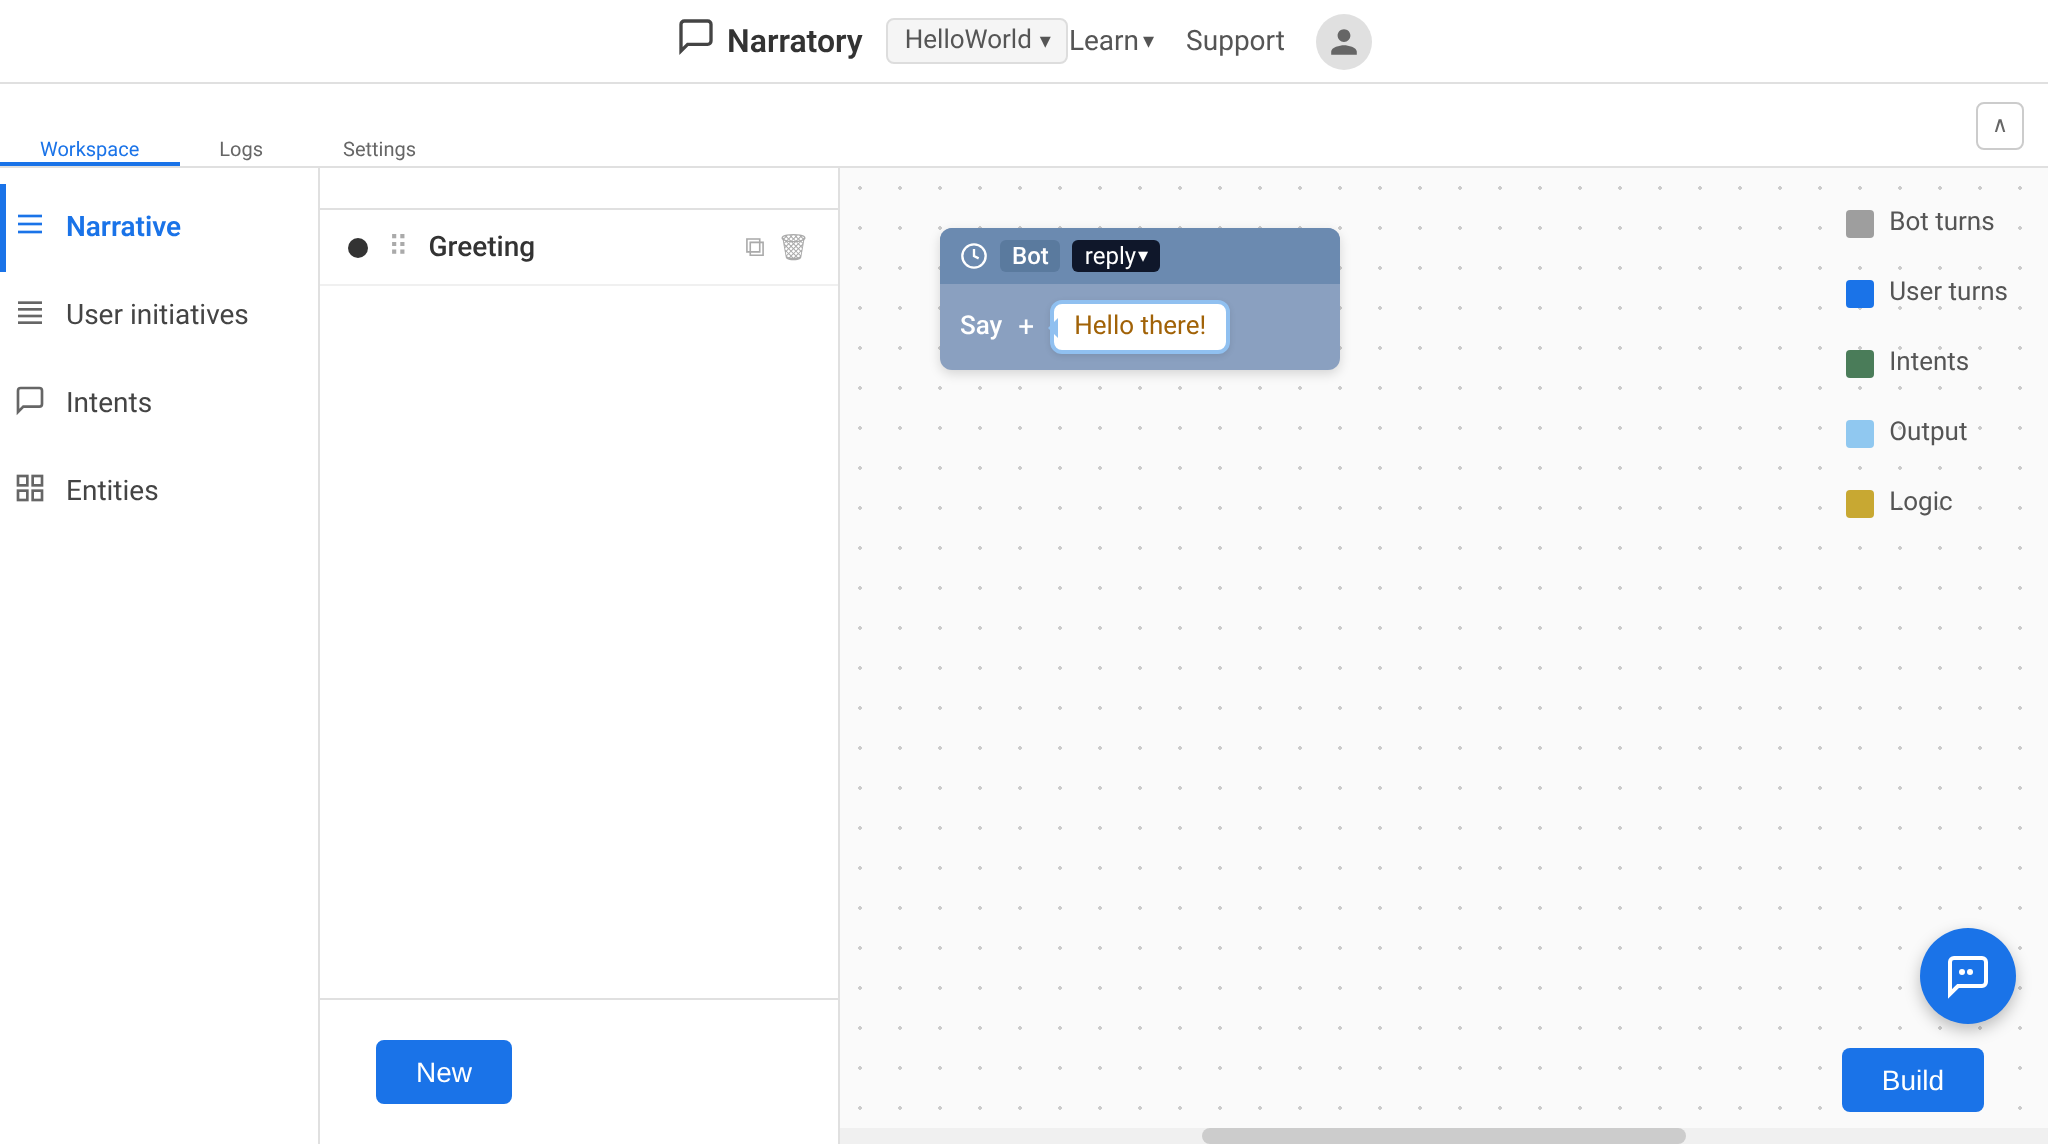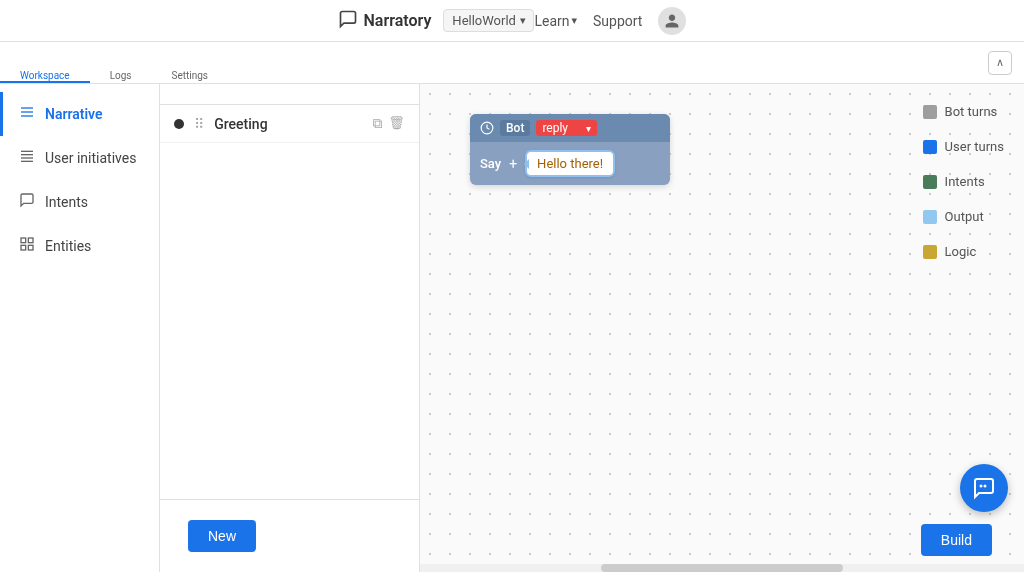--- a/index.html
+++ b/index.html
@@ -45,21 +45,21 @@
     
     .main-layout { display: flex; height: calc(572px - 84px); }
 
     
     .sidebar {
       width: 160px; min-width: 160px; border-right: 1px solid #e0e0e0;
       display: flex; flex-direction: column; padding-top: 8px; background: #fff;
     }
     .sidebar-item {
       display: flex; align-items: center; gap: 10px;
-      padding: 12px 16px; cursor: pointer; color: #444; font-size: 14px;
+      padding: 12px 4px; cursor: pointer; color: #444; font-size: 14px;
       border-left: 3px solid transparent;
     }
     .sidebar-item.active { color: #1a73e8; font-weight: 600; border-left: 3px solid #1a73e8; }
     .sidebar-icon { font-size: 16px; color: #666; flex-shrink: 0; }
     .sidebar-item.active .sidebar-icon { color: #1a73e8; }
 
     
     .panel-list {
       width: 260px; min-width: 260px; border-right: 1px solid #e0e0e0;
       display: flex; flex-direction: column; background: #fff;
@@ -101,22 +101,22 @@
     .bot-block-header {
       display: flex; align-items: center; gap: 6px;
       background: #6b8ab0; border-radius: 6px 6px 0 0;
       padding: 6px 10px; font-size: 13px; color: #fff;
     }
     .bot-block-bot-label {
       background: #5a7a9e; border-radius: 3px; padding: 1px 6px;
       font-size: 12px; color: #fff; font-weight: 500;
     }
     .reply-dropdown {
-      background: #ef4444; border-radius: 3px; padding: 1px 6px;
-      font-size: 12px; color: #fff; display: flex; align-items: center; gap: 18px;
+      background: #0f172a; border-radius: 3px; padding: 1px 6px;
+      font-size: 12px; color: #fff; display: flex; align-items: center; gap: 1px;
       cursor: pointer;
     }
     .bot-block-body { padding: 8px 10px; display: flex; align-items: center; gap: 8px; }
     .say-label { font-size: 13px; color: #fff; font-weight: 500; }
     .say-plus { color: #fff; font-size: 14px; cursor: pointer; }
     .hello-bubble {
       background: #fff; border: 2px solid #90c0f0; border-radius: 6px;
       padding: 4px 10px; font-size: 13px; color: #a16207; box-shadow: 0 1px 3px rgba(0,0,0,0.1);
       position: relative;
     }

